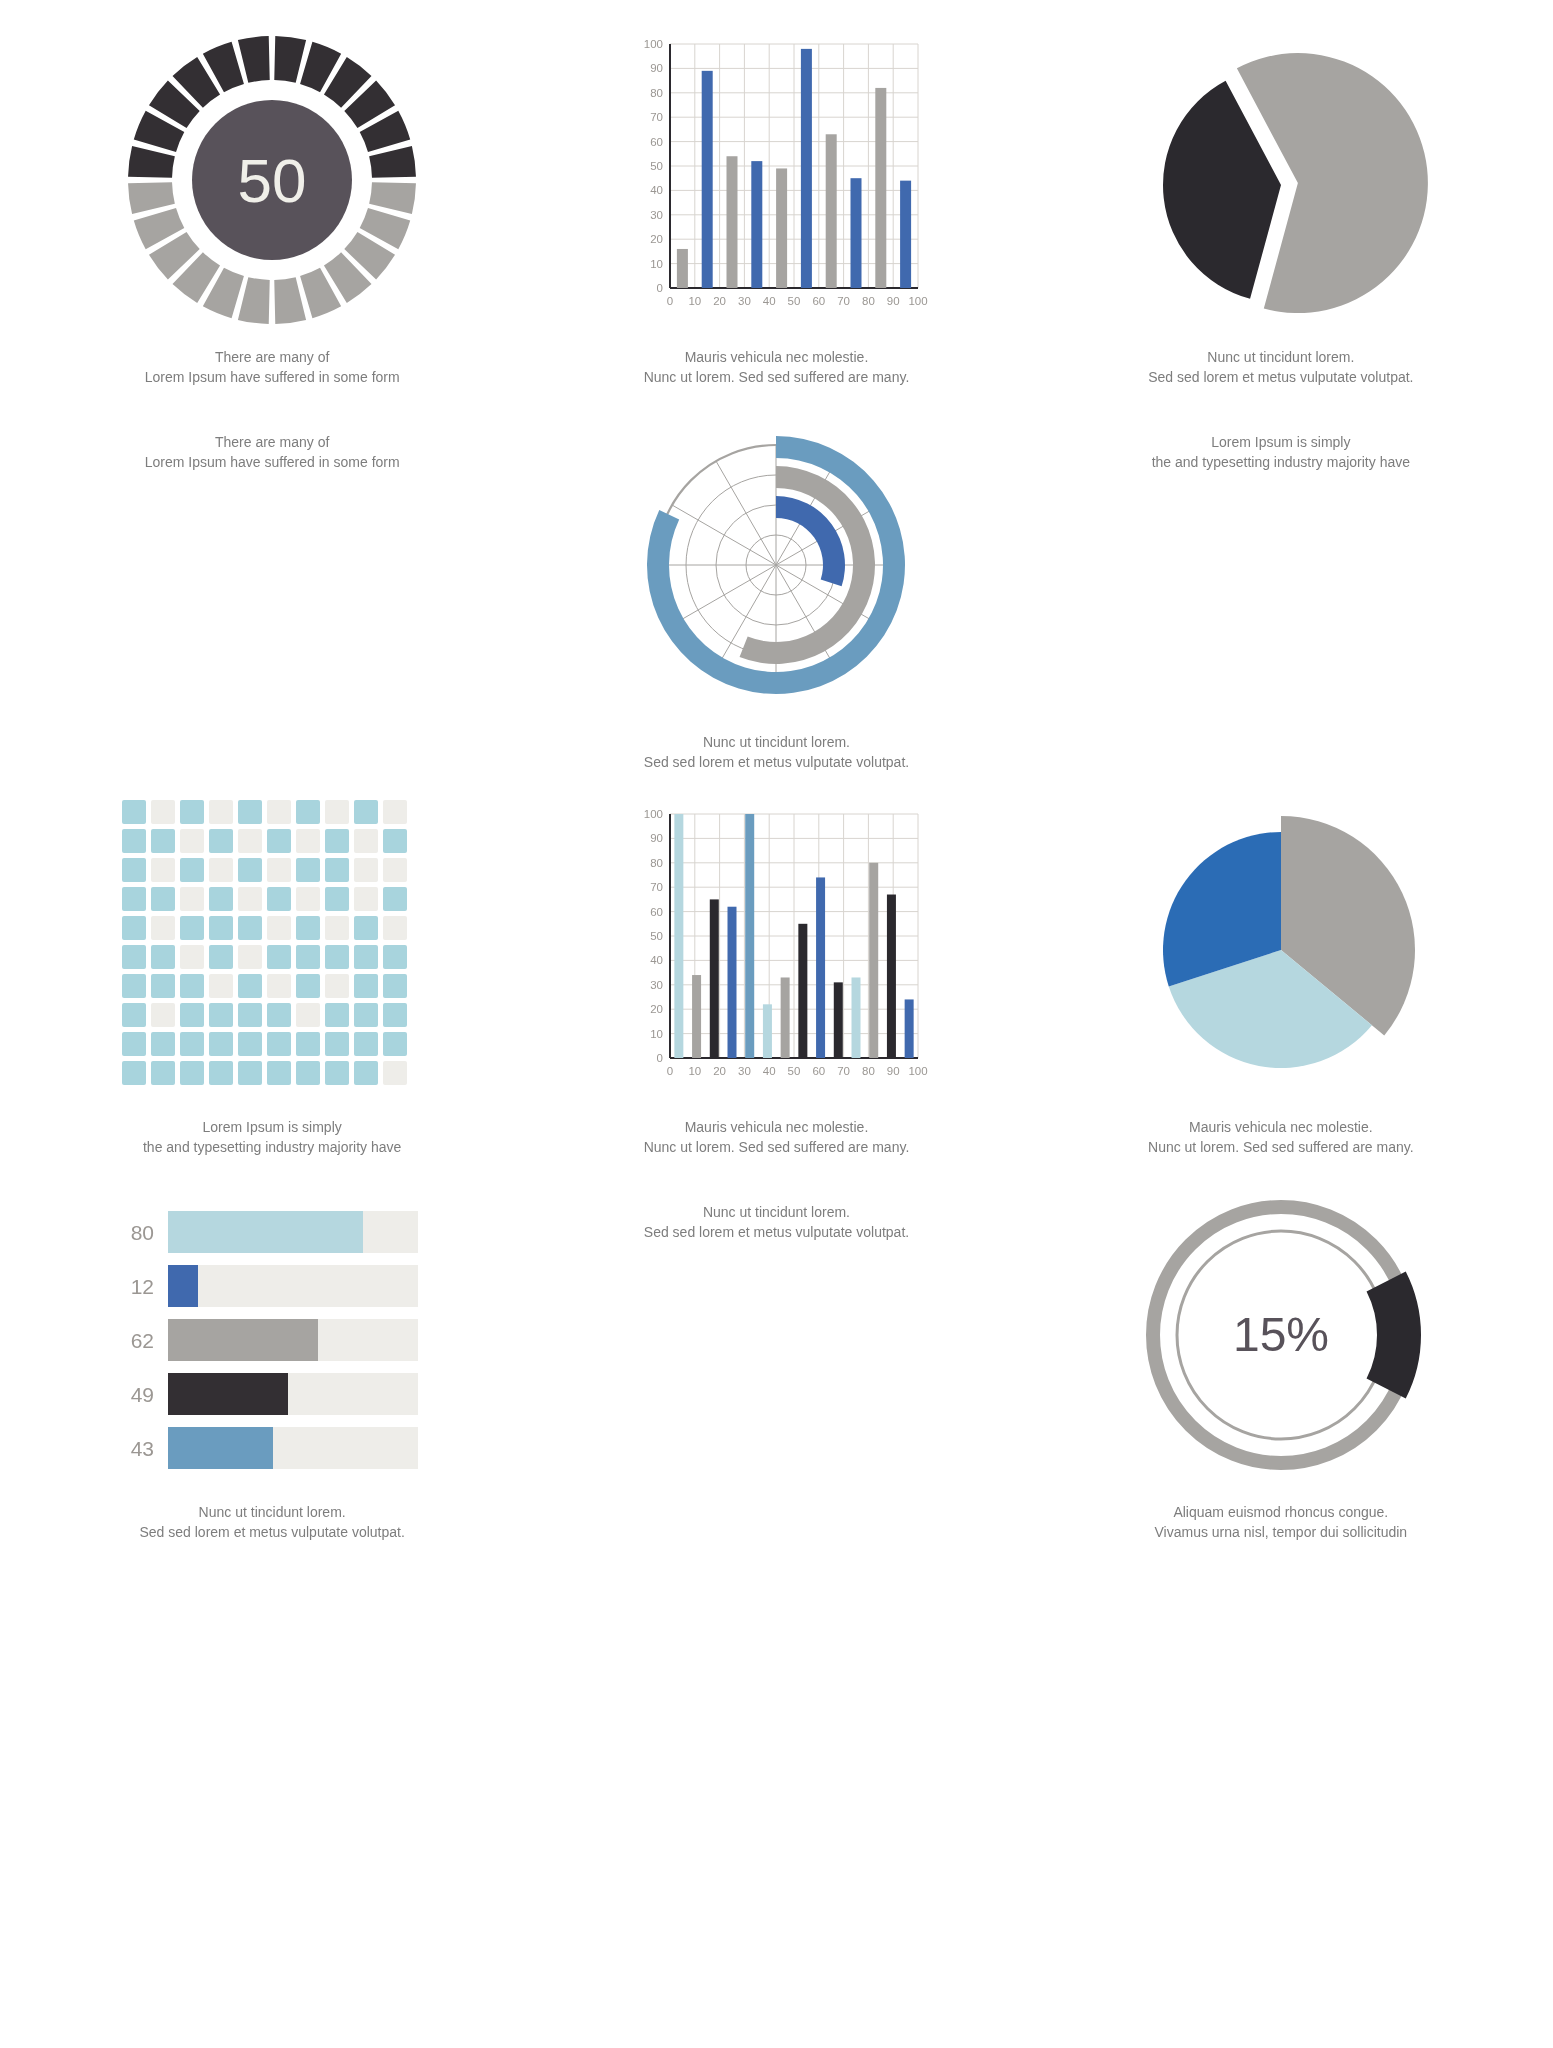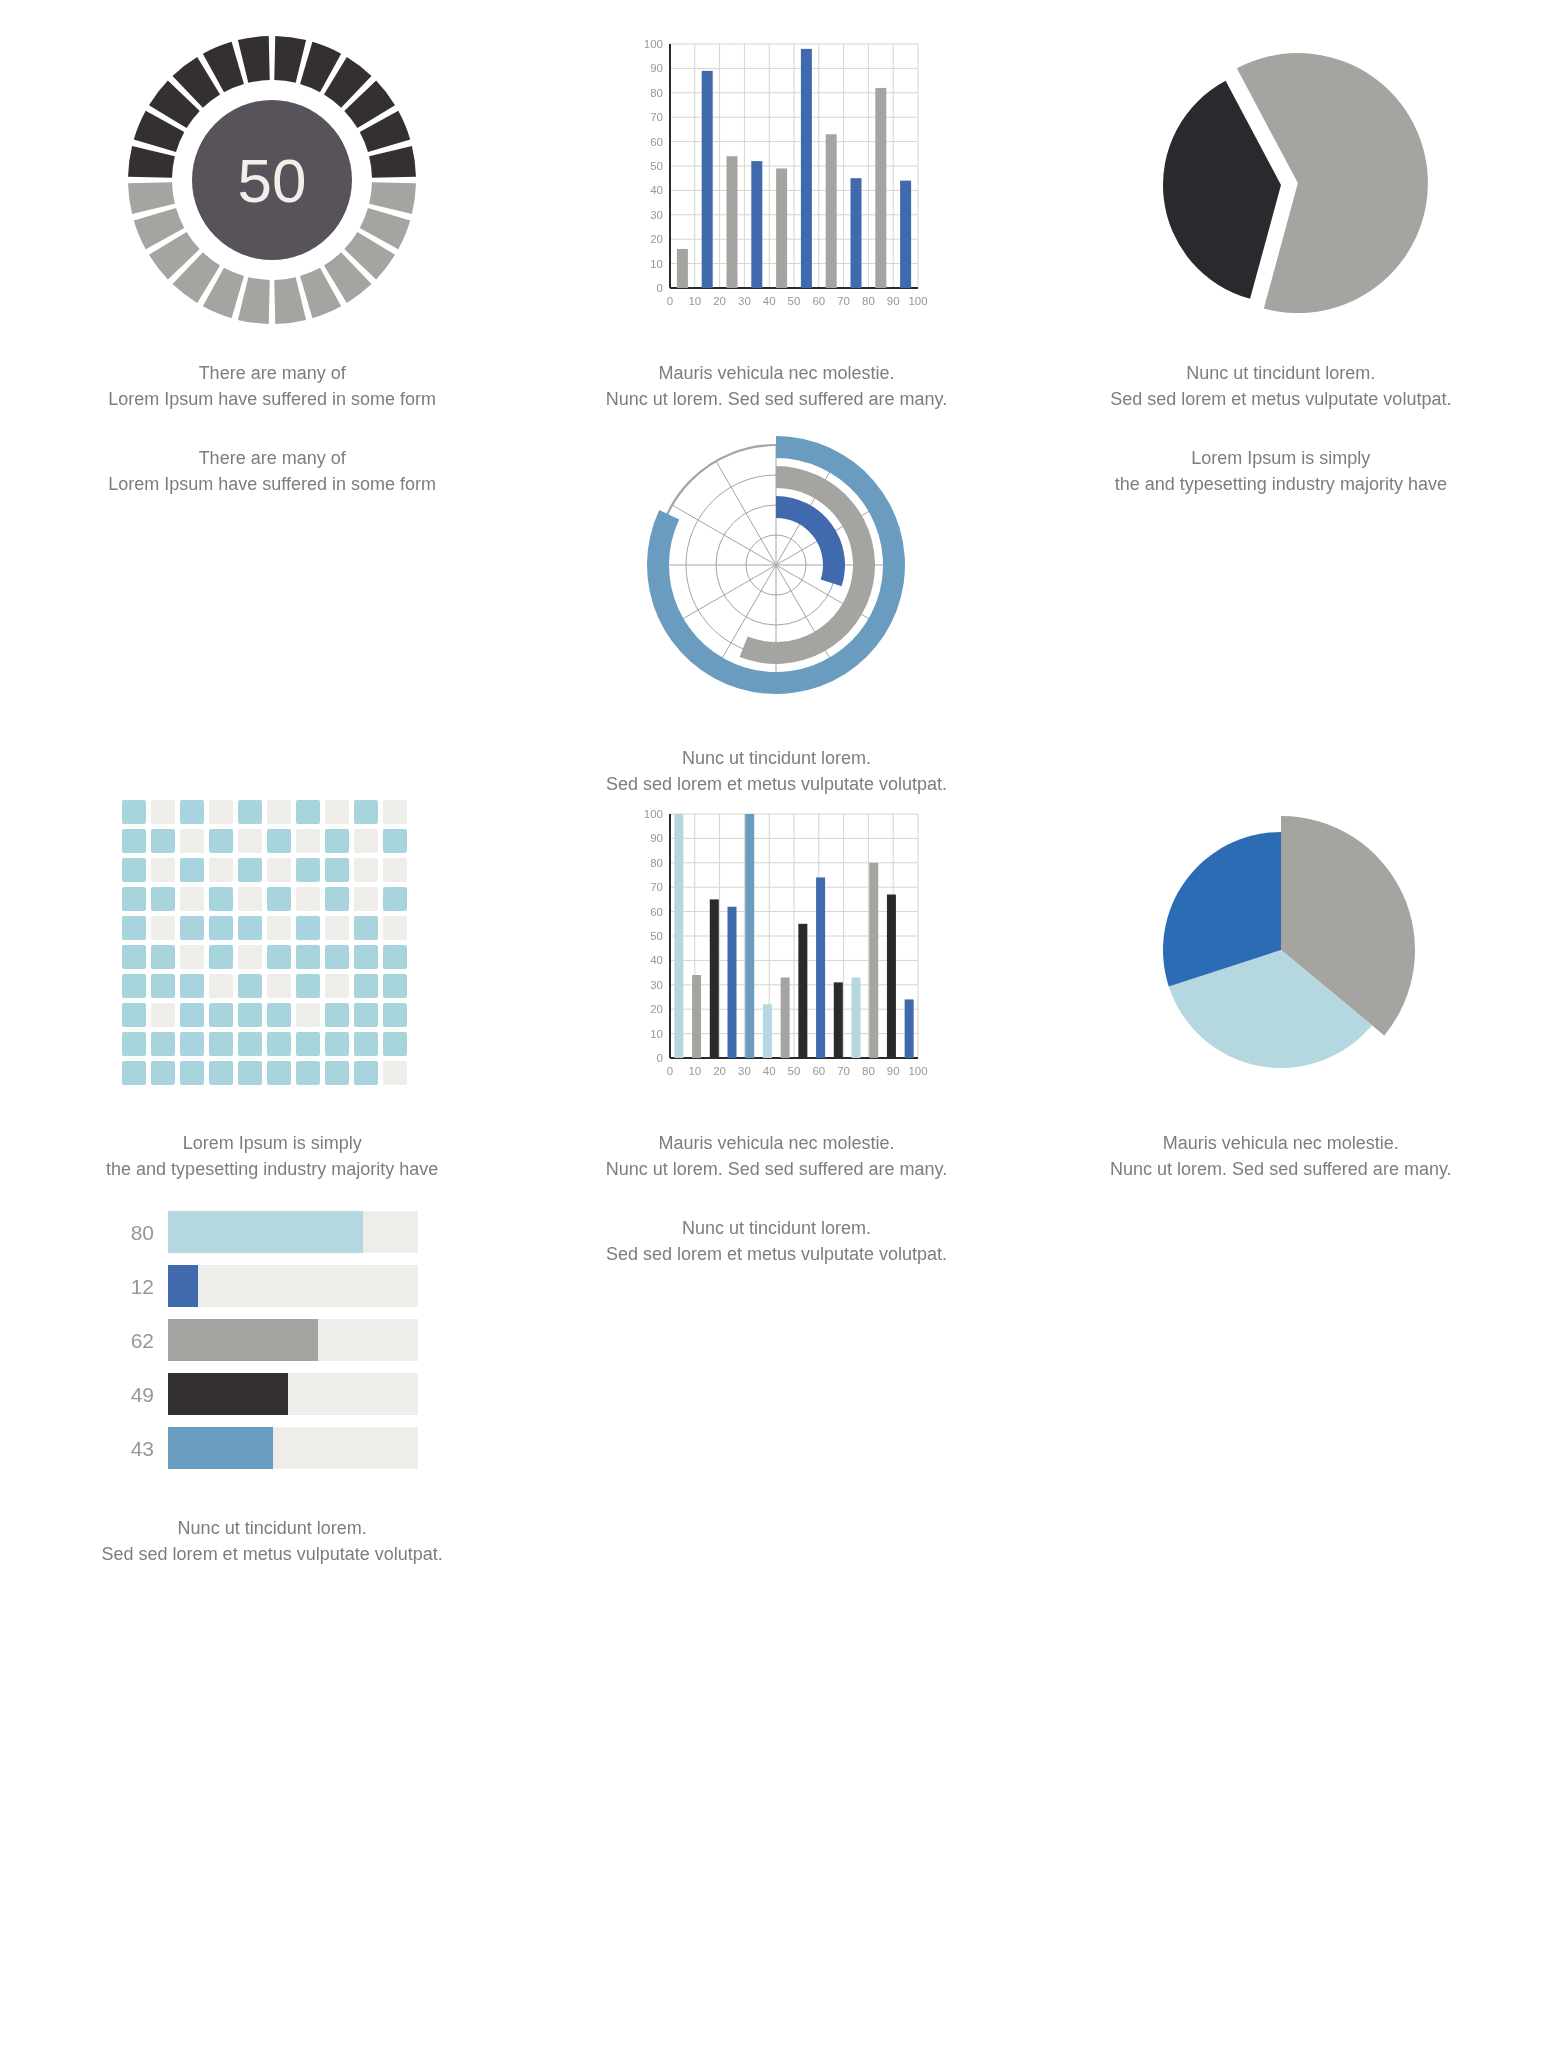--- a/index.html
+++ b/index.html
@@ -11,21 +11,21 @@
   }
   .grid {
     display: grid;
     grid-template-columns: repeat(3, 1fr);
     grid-template-rows: 385px 385px 385px 385px;
     width: 1553px;
     padding: 30px 20px 0 20px;
   }
   .cell { display: flex; flex-direction: column; align-items: center; justify-content: flex-start; position: relative; }
   .viz { display: flex; align-items: center; justify-content: center; flex: 0 0 auto; }
-  .caption { text-align: center; color: #7d7d7d; font-size: 18px; line-height: 1.45; margin-top: 30px; white-space: pre-line; }
+  .caption { text-align: center; color: #7d7d7d; font-size: 14px; line-height: 1.45; margin-top: 17px; white-space: pre-line; }
   svg { display: block; overflow: visible; }
   .axis-lbl { fill: #9b9793; font-size: 11.5px; font-family: "Liberation Sans", sans-serif; }
   .barlbl { fill: #9b9793; font-size: 21px; font-family: "Liberation Sans", sans-serif; }
   .gauge-num { fill: #f0efe9; font-size: 62px; font-family: "Liberation Sans", sans-serif; }
   .donut-num { fill: #9b9793; font-size: 40px; font-family: "Liberation Sans", sans-serif; }
   .donut-text { fill: #9b9793; font-size: 40px; font-family: "Liberation Sans", sans-serif; }
   .pct-num { fill: #58525A; font-size: 48px; font-family: "Liberation Sans", sans-serif; }
 </style>
 </head>
 <body>
@@ -412,14 +412,26 @@
     </div>
     <div class="caption">Nunc ut tincidunt lorem.
 Sed sed lorem et metus vulputate volutpat.</div>
   </div>
 
   <div class="cell">
     <div class="caption">Nunc ut tincidunt lorem.
 Sed sed lorem et metus vulputate volutpat.</div>
   </div>
 
+  <div class="cell">
+    <div class="viz">
+      <svg width="300" height="300" viewBox="0 0 300 300">
+        <circle cx="150" cy="150" r="128" fill="none" stroke="#A6A4A1" stroke-width="14"></circle>
+        <circle cx="150" cy="150" r="104" fill="none" stroke="#A6A4A1" stroke-width="3"></circle>
+        <path id="r15" fill="#2B292E" d="M274.7409133863715 86.44133003646346 A140 140 0 0 1 274.7409133863715 213.55866996353654 L235.53662632208332 193.5830879749965 A96 96 0 0 0 235.53662632208332 106.41691202500351 Z"></path>
+        <text x="150" y="166" text-anchor="middle" class="pct-num">15%</text>
+      </svg>
+    </div>
+    <div class="caption">Aliquam euismod rhoncus congue.
+Vivamus urna nisl,  tempor dui sollicitudin</div>
+  </div>
 
 </div>
 
 </body></html>

